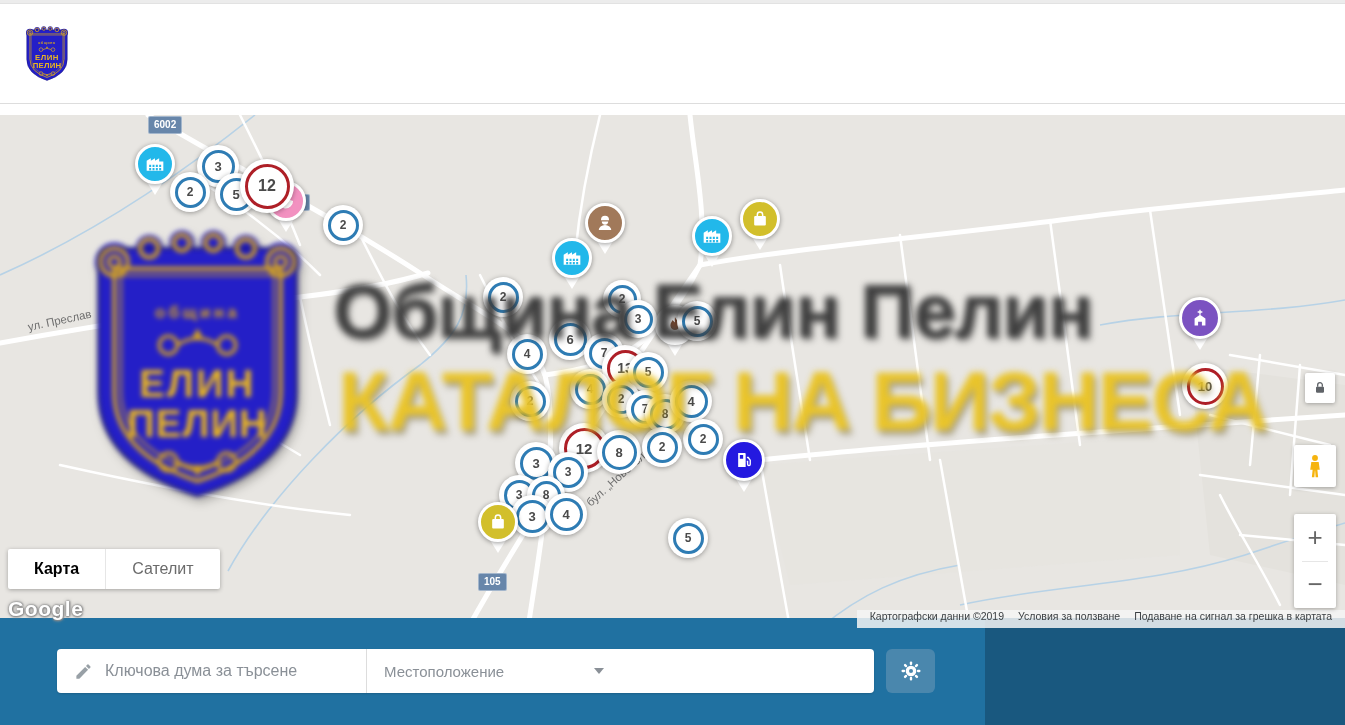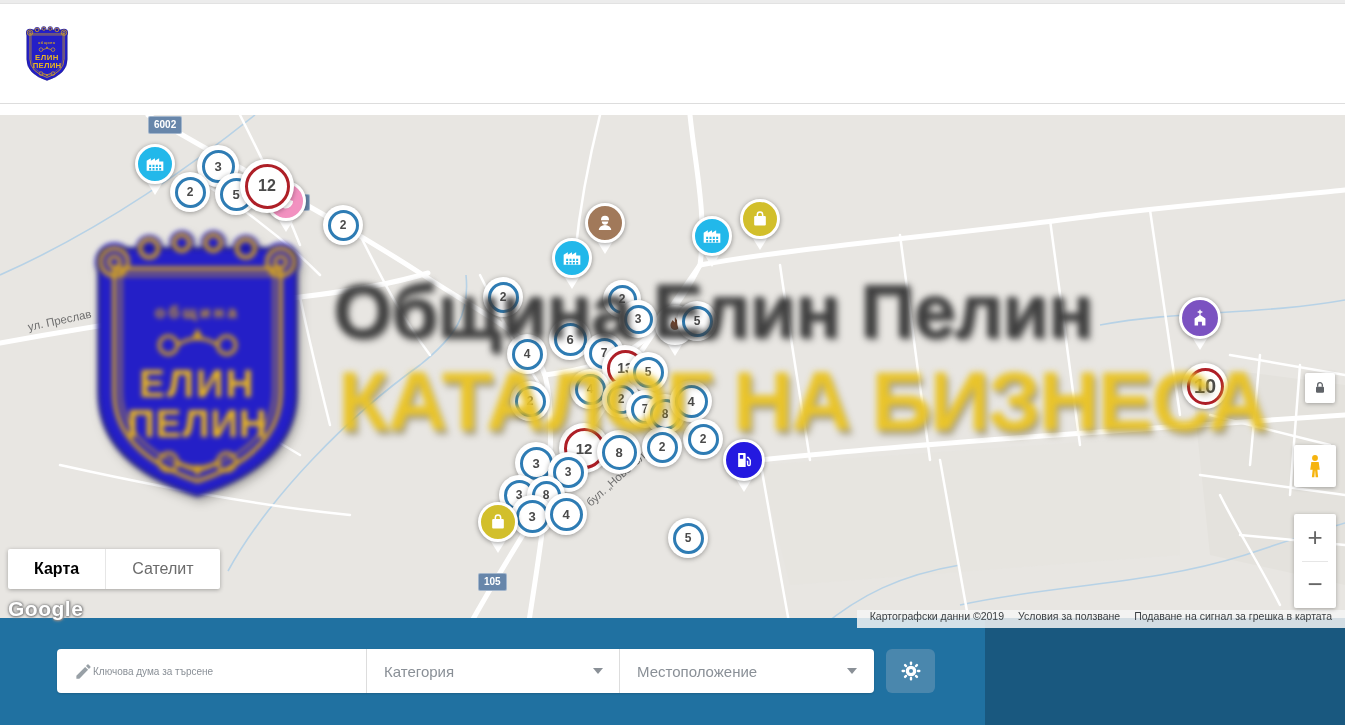--- a/index.html
+++ b/index.html
@@ -60,21 +60,21 @@
   #zoom-box .zbtn{width:42px;height:46px;display:flex;align-items:center;justify-content:center;font-size:26px;color:#666;cursor:pointer;user-select:none}
   #zoom-box .zdiv{width:26px;height:1px;background:#e6e6e6}
 
   
   #searchbar{position:absolute;left:0;top:618px;width:1345px;height:107px;background:var(--bar-blue)}
   #searchbar .panel{position:absolute;right:0;top:0;width:360px;height:107px;background:var(--panel-blue)}
   .search-group{position:absolute;left:57px;top:31px;width:817px;height:44px;background:#fff;border-radius:4px;display:flex;align-items:stretch;box-shadow:0 1px 2px rgba(0,0,0,.15)}
   .sg-sec{position:relative;display:flex;align-items:center}
   .sg-keyword{width:310px;border-right:1px solid #ddd}
   .sg-keyword svg{position:absolute;left:17px;width:19px;height:19px}
-  .sg-keyword input{border:0;outline:0;width:100%;height:100%;padding-left:36px;font-size:10px;font-family:inherit;color:#444;background:transparent}
+  .sg-keyword input{border:0;outline:0;width:100%;height:100%;padding-left:48px;font-size:16px;font-family:inherit;color:#444;background:transparent}
   .sg-keyword input::placeholder{color:#8a9097}
   .sg-select{width:253px;padding-left:17px;font-size:15px;color:#8a9097;cursor:pointer;justify-content:space-between;border-right:1px solid #ddd}
   .sg-select:last-child{border-right:0}
   .sg-select .arrow{width:0;height:0;border-left:5px solid transparent;border-right:5px solid transparent;border-top:6px solid #8a9097;margin-right:16px}
   .gear-btn{position:absolute;left:886px;top:31px;width:49px;height:44px;background:#4a87ad;border-radius:6px;display:flex;align-items:center;justify-content:center;cursor:pointer}
   .gear-btn svg{width:22px;height:22px}
   .search-btn{position:absolute;left:1017px;top:32px;width:303px;height:44px;background:var(--button-yellow);border:0;border-radius:4px;display:flex;align-items:center;justify-content:center;gap:9px;cursor:pointer;box-shadow:inset 0 -2px 0 rgba(0,0,0,.08)}
   .search-btn svg{width:18px;height:18px}
   .search-btn span{font-size:16px;font-weight:bold;color:#fff;letter-spacing:1px}
 </style>
@@ -364,21 +364,21 @@
       <div class="cluster" style="left: 511px; top: 380px; height: 42px; width: 42px;">
         <div class="ring" style="height: 33px; width: 33px; border: 3px solid var(--ring-blue); font-size: 13px;">3</div>
       </div>
       <div class="cluster" style="left: 545px; top: 378px; height: 42px; width: 42px;">
         <div class="ring" style="height: 33px; width: 33px; border: 3px solid var(--ring-blue); font-size: 13px;">4</div>
       </div>
       <div class="cluster" style="left: 668px; top: 403px; height: 40px; width: 40px;">
         <div class="ring" style="height: 31px; width: 31px; border: 3px solid var(--ring-blue); font-size: 12px;">5</div>
       </div>
       <div class="cluster" style="left: 1182px; top: 248px; height: 46px; width: 46px;">
-        <div class="ring" style="height: 37px; width: 37px; border: 3.5px solid var(--ring-red); font-size: 20px;">10</div>
+        <div class="ring" style="height: 37px; width: 37px; border: 3.5px solid var(--ring-red); font-size: 13px;">10</div>
       </div>
     </div>
 
   <div id="watermark">
     <svg id="wm-crest">
         <use href="#crest-symbol"></use>
       </svg>
     <div class="wm-line" id="wm-line1">Община Елин Пелин</div>
     <div class="wm-line" id="wm-line2">КАТАЛОГ НА БИЗНЕСА</div>
   </div>
@@ -419,24 +419,20 @@
 
 <div id="searchbar">
   <div class="panel"></div>
 
   <div class="search-group">
     <div class="sg-sec sg-keyword">
       <svg viewBox="0 0 24 24" fill="#98a0a6">
         <path d="M3 17.25V21h3.75L17.8 9.94l-3.75-3.75L3 17.25zM20.7 7.04a1 1 0 0 0 0-1.41L18.37 3.3a1 1 0 0 0-1.41 0l-1.83 1.83 3.75 3.75 1.82-1.84z"></path>
       </svg>
       <input type="text" placeholder="Ключова дума за търсене" style="">
-    </div>
-    <div class="sg-sec sg-select">
-      <span>Категория</span>
-      <span class="arrow"></span>
     </div>
     <div class="sg-sec sg-select">
       <span>Местоположение</span>
       <span class="arrow"></span>
     </div>
   </div>
 
   <div class="gear-btn">
     <svg viewBox="0 0 24 24" fill="#fff">
       <g>

